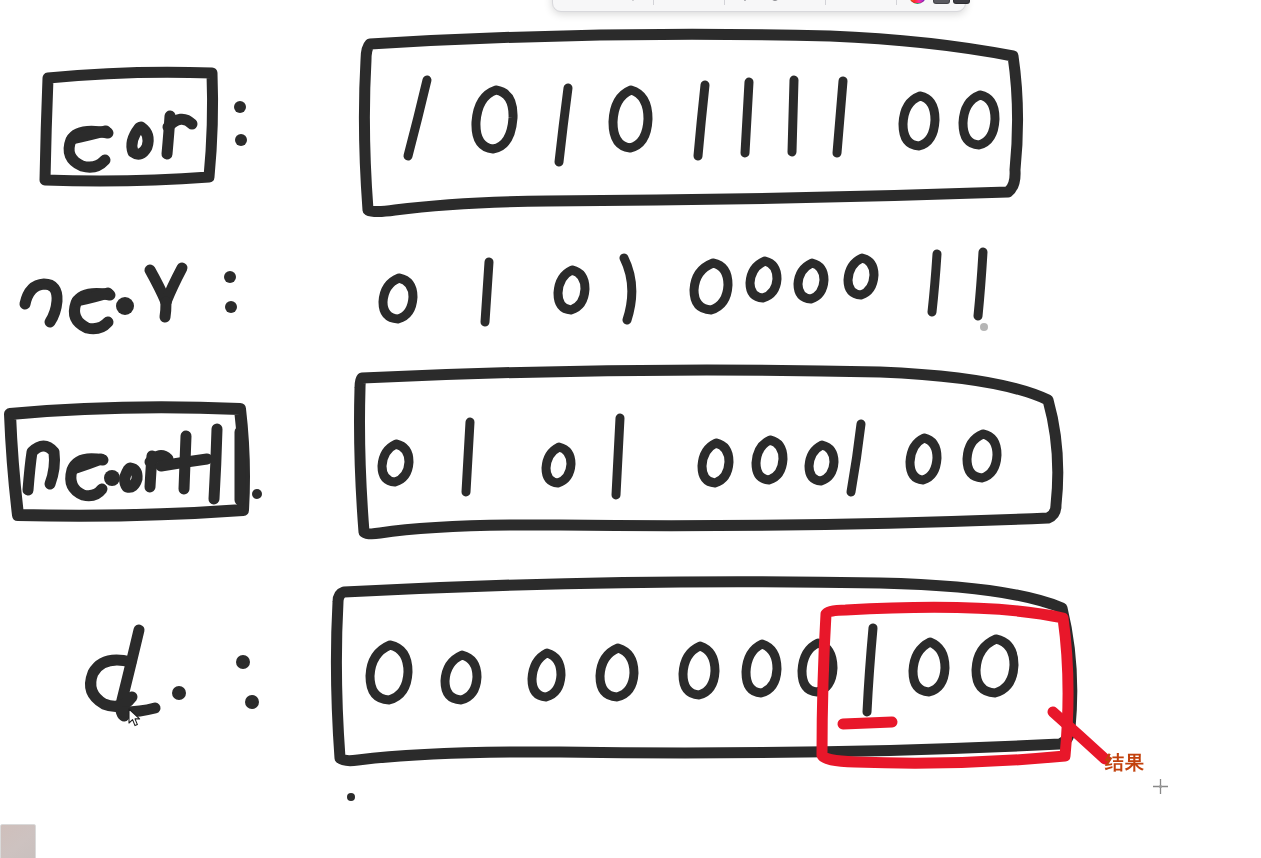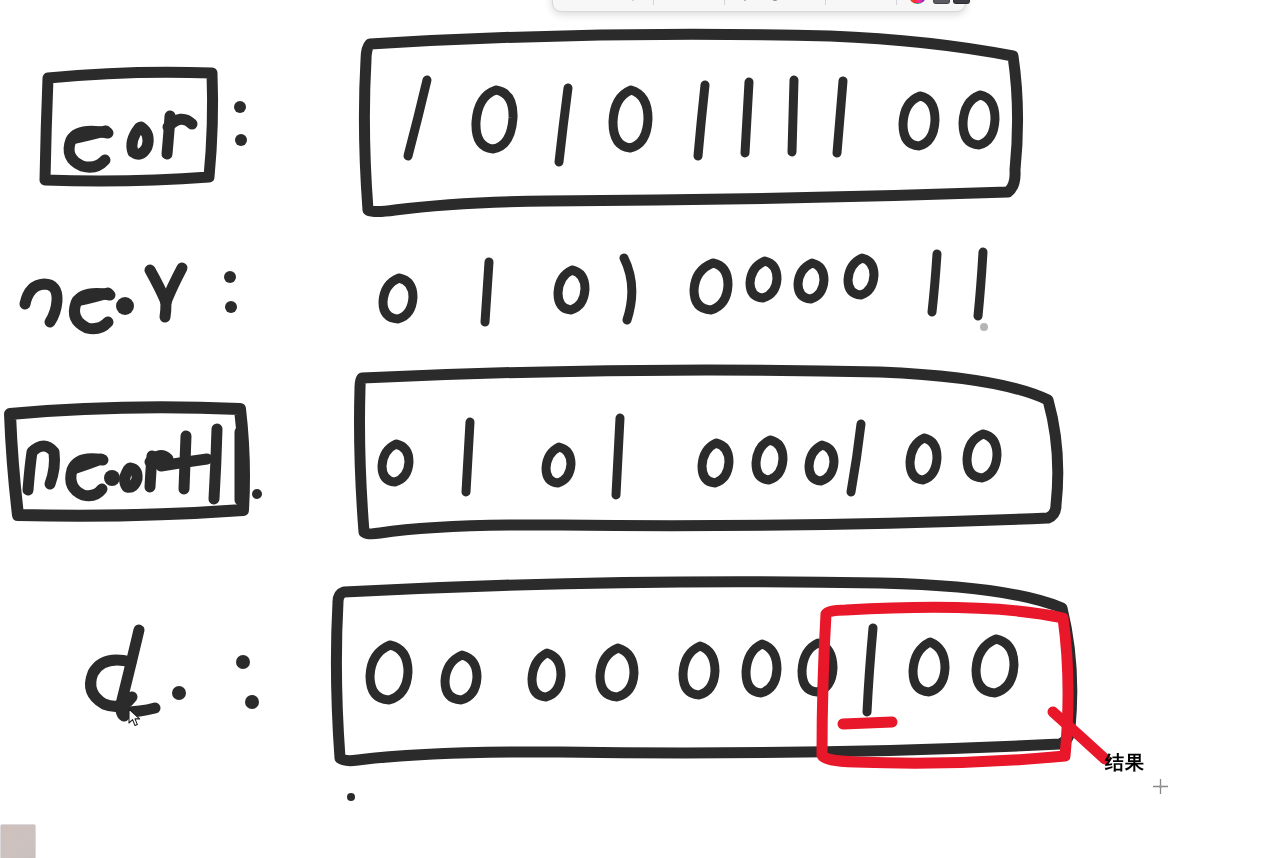--- a/index.html
+++ b/index.html
@@ -113,21 +113,21 @@
     stroke-linecap: round;
     stroke-linejoin: round;
     stroke-width: 11;
   }
   .dot { fill: #2b2b2b; stroke: none; }
 
   #result-note {
     position: absolute;
     left: 1105px;
     top: 750px;
-    color: #000000;
+    color: #c2410c;
     font-size: 19px;
     font-weight: bold;
     font-family: "DejaVu Sans", sans-serif;
     letter-spacing: 1px;
     white-space: nowrap;
   }
 
   
   .cursor-arrow { position: absolute; left: 128px; top: 708px; width: 14px; height: 20px; }
   .cursor-cross { position: absolute; left: 1152px; top: 778px; width: 17px; height: 17px; }

